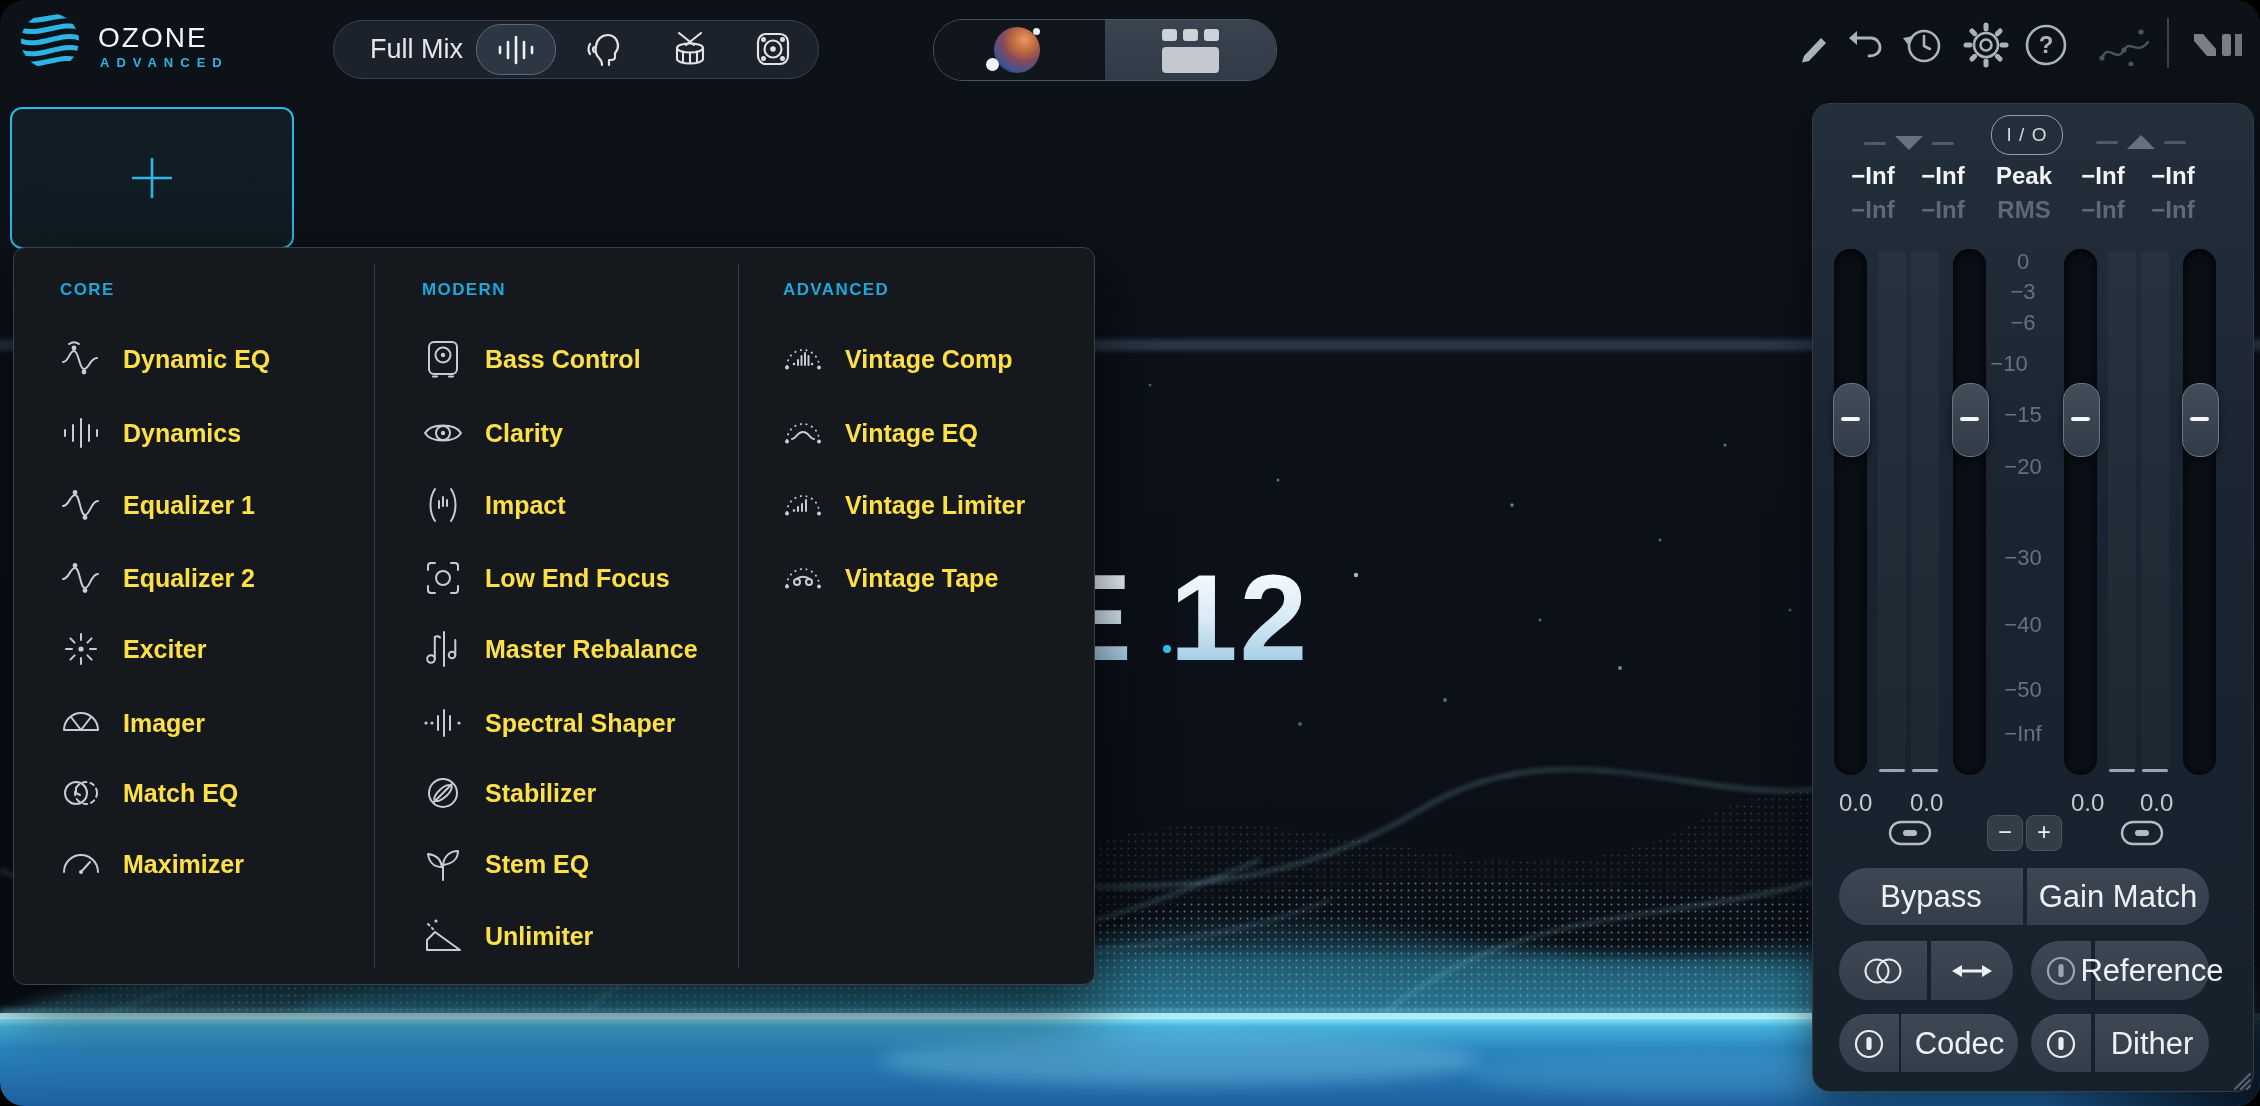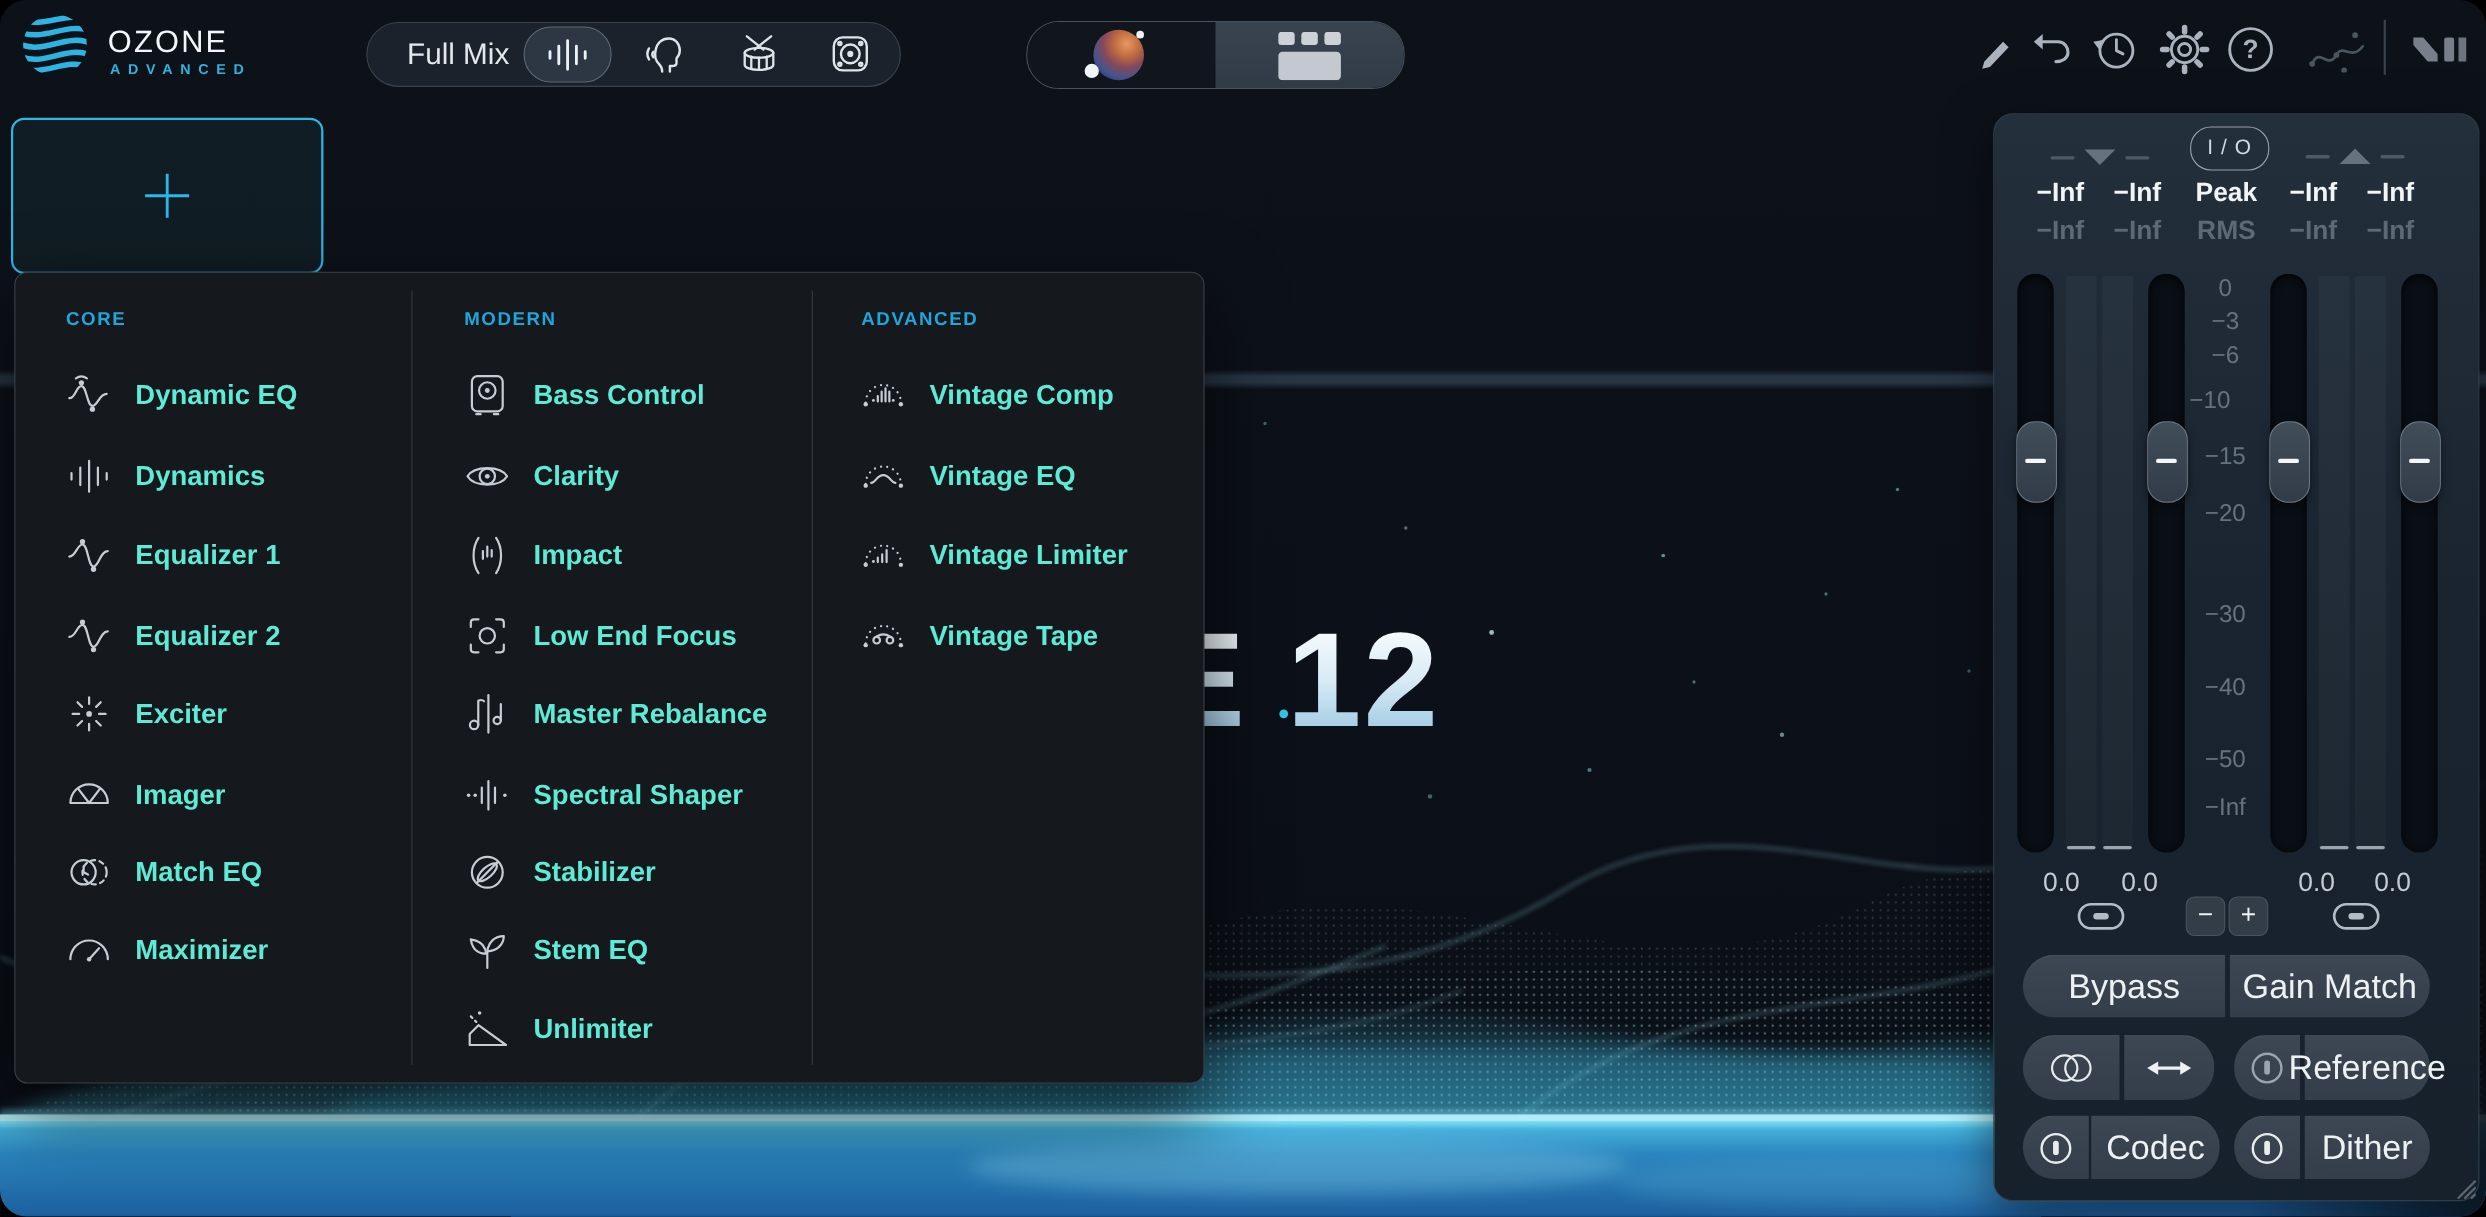--- a/index.html
+++ b/index.html
@@ -25,39 +25,39 @@
   .presets-label{left:63px;top:0;height:58px;line-height:58px;font-size:27px;color:#e7eaed;}
   .tri-l{width:0;height:0;border-top:11px solid transparent;border-bottom:11px solid transparent;border-right:17px solid #e3e7ea;}
   .tri-r{width:0;height:0;border-top:11px solid transparent;border-bottom:11px solid transparent;border-left:17px solid #e3e7ea;}
   .vdiv{width:2px;background:#39434d;}
   
   .plustile{left:10px;top:107px;width:280px;height:138px;border-radius:12px;border:2px solid #2bb8e9;background:rgba(24,48,56,.38);display:flex;align-items:center;justify-content:center;}
   .menu{left:13px;top:247px;width:1080px;height:736px;border-radius:12px;background:#15181d;border:1px solid #3a4149;box-shadow:0 26px 70px rgba(0,0,0,.66);text-align:center;}
   .mhead{font-size:17px;font-weight:700;letter-spacing:1.4px;color:#1fa6da;}
   .mi{position:absolute;height:44px;cursor:pointer;}
   .mi svg{position:absolute;left:0;top:1px;}
-  .mi .lbl{position:absolute;left:63px;top:0;height:44px;line-height:44px;font-size:25px;font-weight:600;color:#5eead4;white-space:nowrap;}
+  .mi .lbl{position:absolute;left:63px;top:0;height:44px;line-height:44px;font-size:25px;font-weight:600;color:#fde047;white-space:nowrap;}
   .mi svg *{stroke:#c6cdd4;fill:none;stroke-width:2;stroke-linecap:round;stroke-linejoin:round;}
   .mi svg .f{fill:#c6cdd4;stroke:none;}
   .mdiv{position:absolute;top:16px;height:704px;width:1px;background:rgba(78,90,102,.55);}
   
   .iopanel{left:1812px;top:103px;width:440px;height:987px;border-radius:18px;background:linear-gradient(180deg,#232f3b,#1a2430 45%,#17212c);border:1px solid #2f3c49;box-shadow:0 12px 44px rgba(0,0,0,.5);}
   .dash{width:22px;height:3px;border-radius:2px;background:#4e5a66;}
   .tri-dn{width:0;height:0;border-left:14px solid transparent;border-right:14px solid transparent;border-top:14px solid #66737f;}
   .tri-up{width:0;height:0;border-left:14px solid transparent;border-right:14px solid transparent;border-bottom:14px solid #66737f;}
   .iolabel{border:1.5px solid #97a1ab;border-radius:19px;width:70px;height:38px;line-height:38px;text-align:center;font-size:19px;letter-spacing:1px;color:#d2d9df;}
   .mval{position:absolute;width:90px;text-align:center;font-size:24px;font-weight:600;color:#f2f4f6;}
   .mval.dim{color:#5d6974;}
   .track{position:absolute;width:33px;height:526px;border-radius:16px;background:#0a0f15;box-shadow:inset 0 2px 8px rgba(0,0,0,.9);}
   .strip{position:absolute;width:28px;height:522px;border-radius:3px;background:linear-gradient(180deg,#283340,#1e2832);opacity:.9;}
   .sc{position:absolute;width:80px;text-align:center;font-size:22px;color:#66727e;}
   .handle{position:absolute;width:35px;height:72px;border-radius:17px;background:linear-gradient(180deg,#424d5a,#313c48);border:1px solid #6b7683;box-shadow:0 3px 9px rgba(0,0,0,.5);cursor:grab;}
   .handle::after{content:"";position:absolute;left:7px;top:33px;width:19px;height:4px;border-radius:2px;background:#f4f6f8;}
   .pkdash{position:absolute;width:26px;height:3px;border-radius:2px;background:#9aa5af;}
-  .gain{position:absolute;width:70px;text-align:center;font-size:24px;color:#c3cad1;}
+  .gain{position:absolute;width:70px;font-size:24px;color:#c3cad1;}
   .sqbtn{position:absolute;width:34px;height:34px;border-radius:8px;background:#333d48;border:1px solid #49545f;color:#eef1f3;font-size:24px;line-height:31px;text-align:center;cursor:pointer;}
   .btn{position:absolute;background:linear-gradient(180deg,#3d4753,#343e4a);color:#eef1f3;font-size:31px;display:flex;align-items:center;justify-content:center;cursor:pointer;border-top:1px solid rgba(255,255,255,.07);}
   .rl{border-radius:29px 0 0 29px;}
   .rr{border-radius:0 29px 29px 0;}
 </style>
 </head>
 <body>
 
 <div class="app">
 

